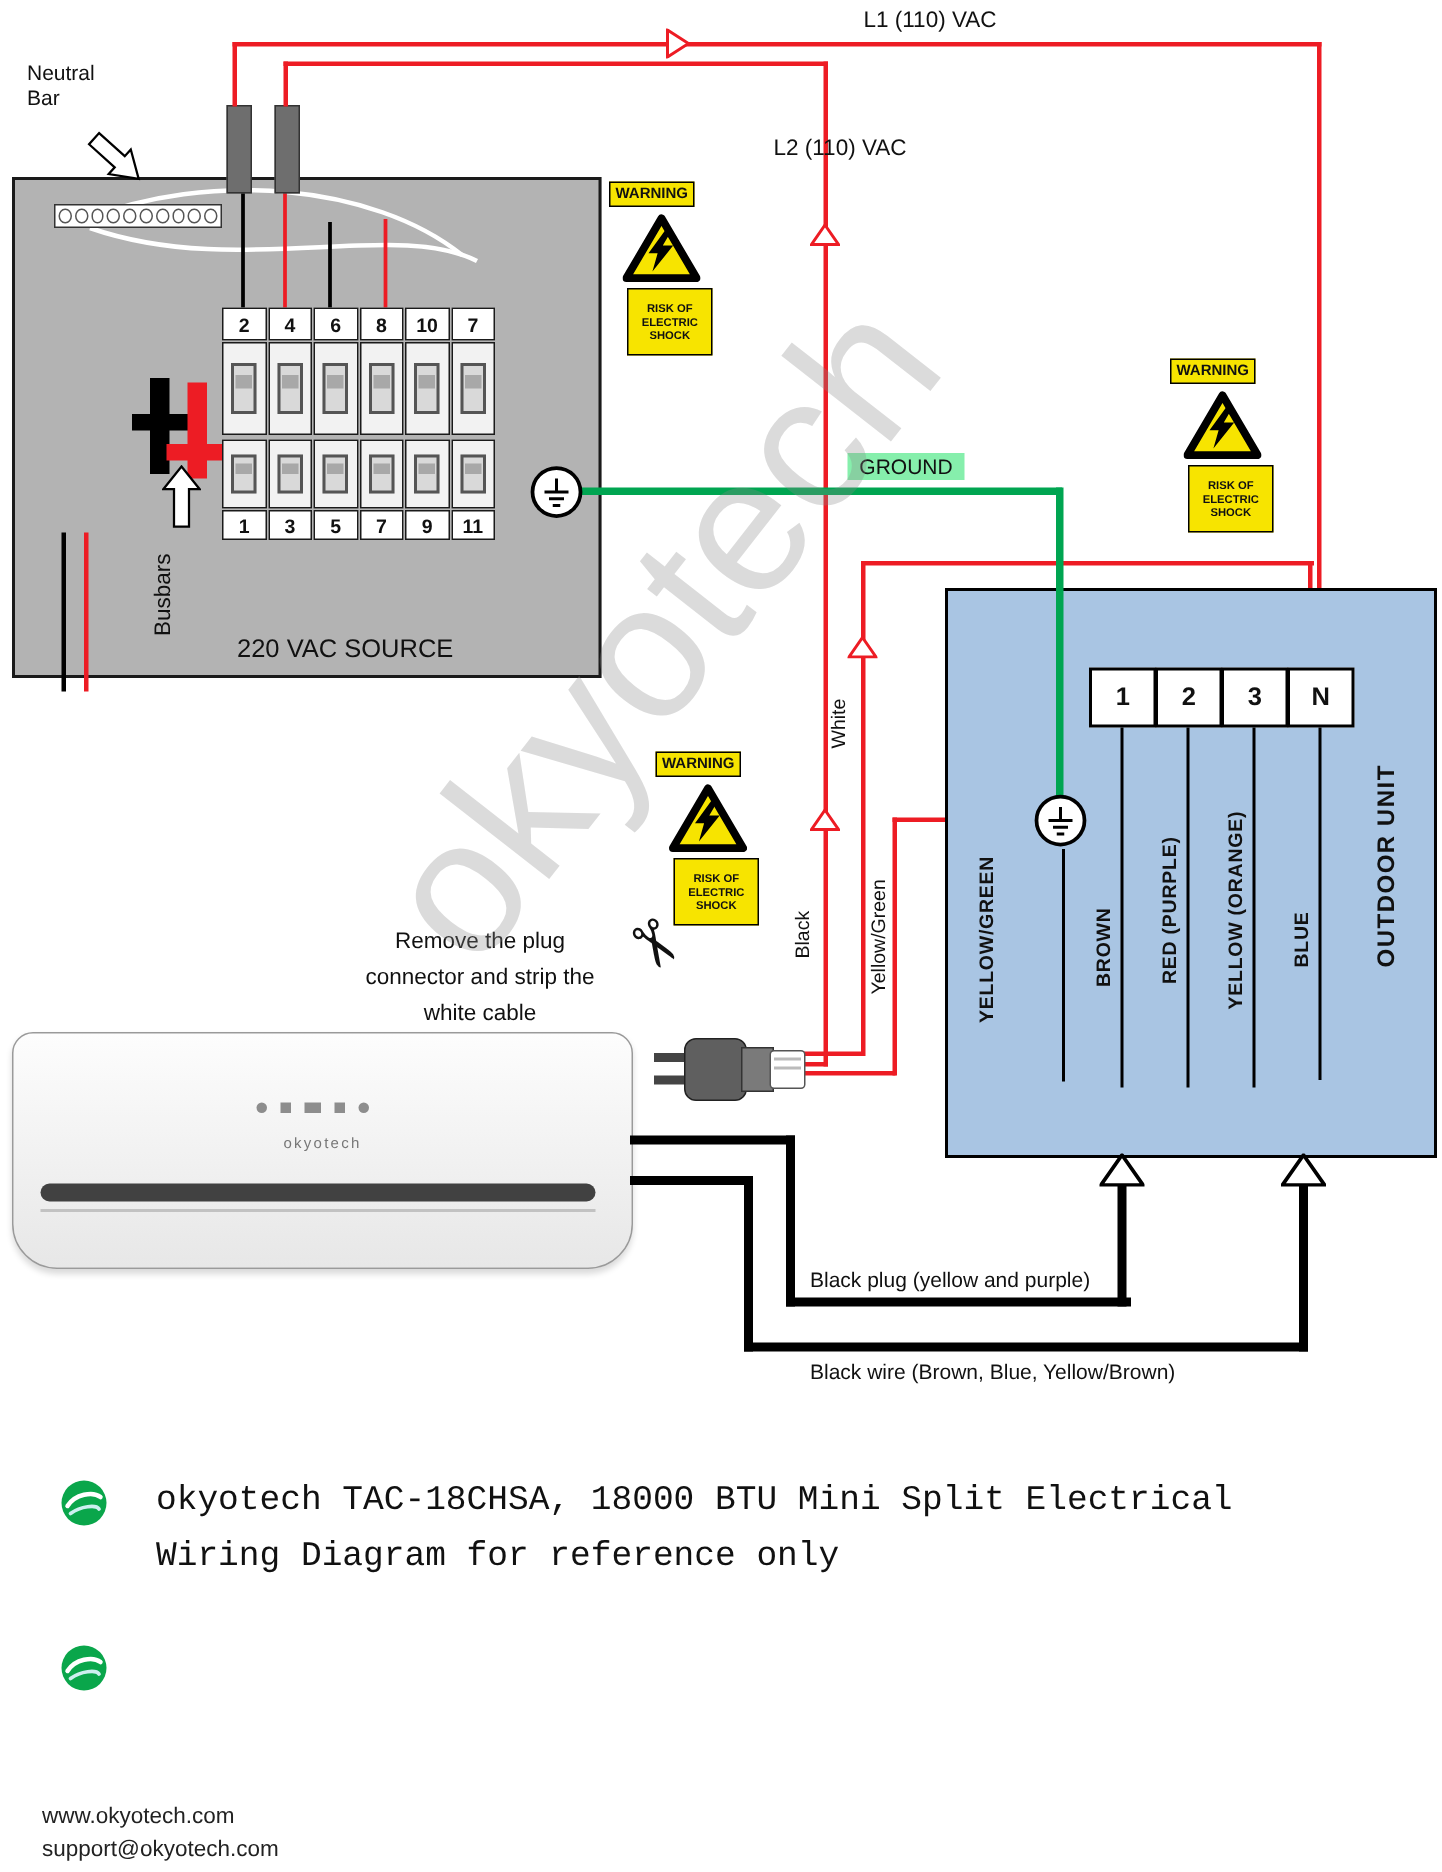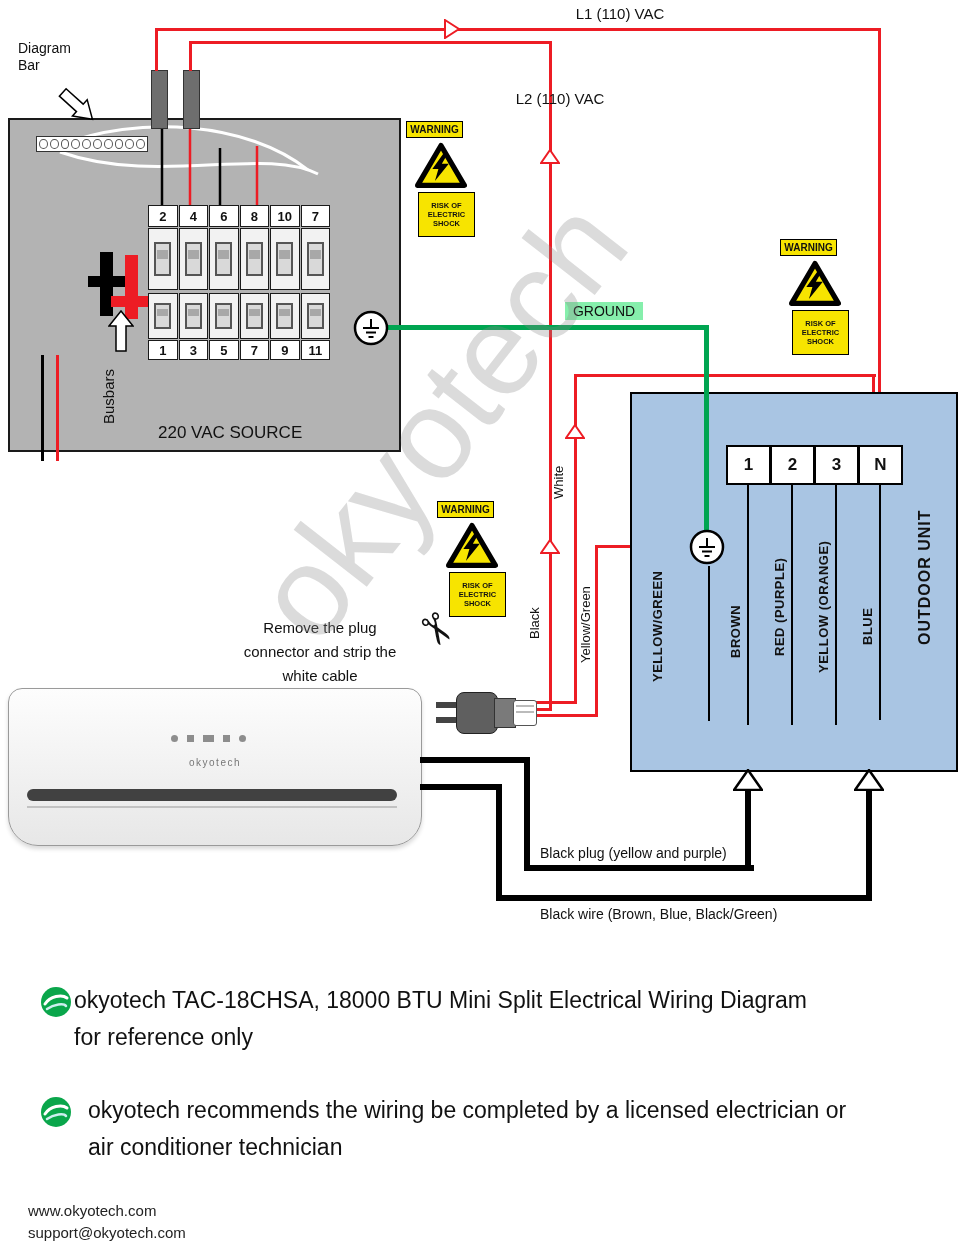--- a/index.html
+++ b/index.html
@@ -68,21 +68,21 @@
     <span class="nb-circle"></span>
     <span class="nb-circle"></span>
     <span class="nb-circle"></span>
     <span class="nb-circle"></span>
     <span class="nb-circle"></span>
     <span class="nb-circle"></span>
     <span class="nb-circle"></span>
     <span class="nb-circle"></span>
     <span class="nb-circle"></span>
   </div>
-  <div class="abs lbl" style="left:18px;top:40px;width:64px;font-size:14px;line-height:17px;">Diagram Bar</div>
+  <div class="abs lbl" style="left:18px;top:40px;width:64px;font-size:14px;line-height:17px;">Neutral Bar</div>
   <svg class="abs" style="left:52px;top:82px;" width="50" height="52">
     <g transform="rotate(42 25 26)">
       <polygon points="4,19 27,19 27,13 44,24 27,35 27,29 4,29" fill="#fff" stroke="#000" stroke-width="1.5"></polygon>
     </g>
   </svg>
 
   <div class="abs" style="left:151px;top:70px;width:15px;height:57px;background:#6e6e6e;border:1px solid #333;"></div>
   <div class="abs" style="left:183px;top:70px;width:15px;height:57px;background:#6e6e6e;border:1px solid #333;"></div>
 
 
@@ -296,34 +296,33 @@
 
   <div class="abs wire-black" style="left:420px;top:784px;width:82px;height:6px;"></div>
   <div class="abs wire-black" style="left:496px;top:784px;width:6px;height:117px;"></div>
   <div class="abs wire-black" style="left:496px;top:895px;width:376px;height:6px;"></div>
   <div class="abs wire-black" style="left:866px;top:790px;width:6px;height:111px;"></div>
   <svg class="abs" style="left:854px;top:769px;" width="30" height="22">
     <polygon points="15,1 29,21 1,21" fill="#fff" stroke="#000" stroke-width="2.5"></polygon>
   </svg>
 
   <div class="abs lbl" style="left:540px;top:845px;width:230px;font-size:14px;">Black plug (yellow and purple)</div>
-  <div class="abs lbl" style="left:540px;top:906px;width:290px;font-size:14px;">Black wire (Brown, Blue, Black/Green)</div>
+  <div class="abs lbl" style="left:540px;top:906px;width:290px;font-size:14px;">Black wire (Brown, Blue, Yellow/Brown)</div>
 
   <svg class="abs" style="left:40px;top:986px;" width="32" height="32" viewBox="0 0 32 32">
     <circle cx="16" cy="16" r="15" fill="#0aa64b"></circle>
     <path d="M5,18 C10,10 22,8 27,12" stroke="#fff" stroke-width="3" fill="none" stroke-linecap="round"></path>
     <path d="M7,23 C14,18 24,17 26,20" stroke="#cdeff0" stroke-width="2.5" fill="none" stroke-linecap="round"></path>
   </svg>
-  <div class="abs note-text" style="left:74px;top:982px;width:765px;">okyotech TAC-18CHSA, 18000 BTU Mini Split Electrical Wiring Diagram for reference only</div>
+  <div class="abs note-text" style="left:104px;top:982px;width:765px;font-family:Liberation Mono, monospace;">okyotech TAC-18CHSA, 18000 BTU Mini Split Electrical Wiring Diagram for reference only</div>
 
   <svg class="abs" style="left:40px;top:1096px;" width="32" height="32" viewBox="0 0 32 32">
     <circle cx="16" cy="16" r="15" fill="#0aa64b"></circle>
     <path d="M5,18 C10,10 22,8 27,12" stroke="#fff" stroke-width="3" fill="none" stroke-linecap="round"></path>
     <path d="M7,23 C14,18 24,17 26,20" stroke="#cdeff0" stroke-width="2.5" fill="none" stroke-linecap="round"></path>
   </svg>
-  <div class="abs note-text" style="left:88px;top:1092px;width:765px;">okyotech recommends the wiring be completed by a licensed electrician or air conditioner technician</div>
 
   <div class="abs footer-text" style="left:28px;top:1202px;text-align:center;">www.okyotech.com</div>
   <div class="abs footer-text" style="left:28px;top:1224px;">support@okyotech.com</div>
 
   <div class="watermark">okyotech</div>
 
 </div>
 
 </body></html>

